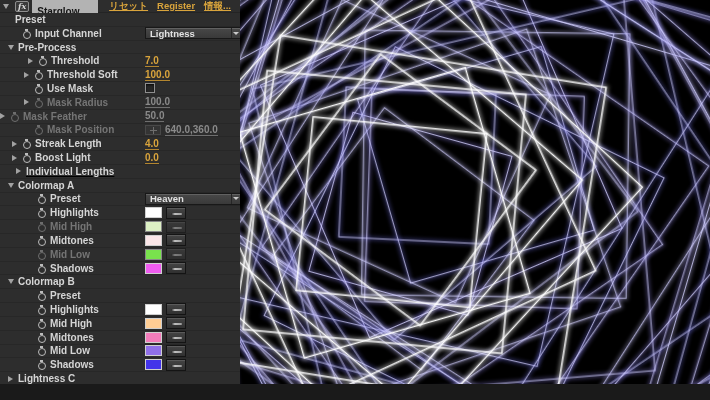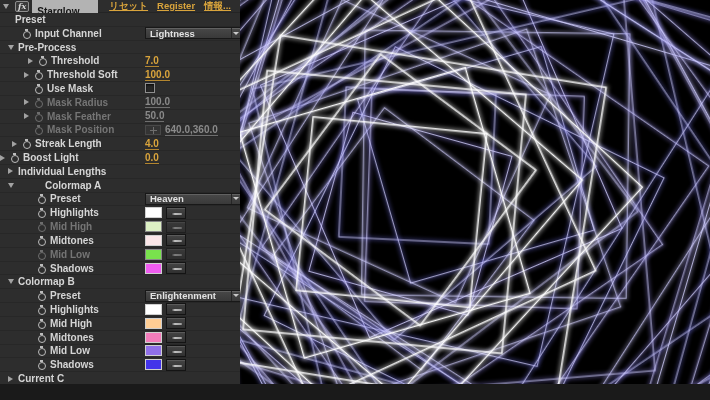--- a/index.html
+++ b/index.html
@@ -137,21 +137,21 @@
           </span>
         </div>
         <div class="row disabled" style="padding-left: 24px; align-items: center;">
           <span class="tri tri-r"></span>
           <span class="sw"></span>
           <span class="lbl">Mask Radius</span>
           <span class="ctl">
             <span class="val dis">100.0</span>
           </span>
         </div>
-        <div class="row disabled" style="padding-left: 24px;">
+        <div class="row disabled" style="">
           <span class="tri tri-r"></span>
           <span class="sw"></span>
           <span class="lbl">Mask Feather</span>
           <span class="ctl">
             <span class="val dis">50.0</span>
           </span>
         </div>
         <div class="row disabled" style="padding-left: 24px;">
           <span class="tri "></span>
           <span class="sw"></span>
@@ -162,33 +162,33 @@
           </span>
         </div>
         <div class="row" style="padding-left: 12px;">
           <span class="tri tri-r"></span>
           <span class="sw"></span>
           <span class="lbl">Streak Length</span>
           <span class="ctl">
             <span class="val">4.0</span>
           </span>
         </div>
-        <div class="row" style="">
+        <div class="row" style="padding-left: 12px;">
           <span class="tri tri-r"></span>
           <span class="sw"></span>
           <span class="lbl">Boost Light</span>
           <span class="ctl">
             <span class="val">0.0</span>
           </span>
         </div>
+        <div class="row" style="padding-left: 16px; text-decoration: underline;">
+          <span class="tri tri-r"></span>
+          <span class="lbl">Individual Lengths</span>
+        </div>
         <div class="row" style="padding-left: 8px;">
-          <span class="tri tri-r"></span>
-          <span class="lbl">Individual Lengths</span>
-        </div>
-        <div class="row" style="padding-left: 8px; gap: 27px;">
           <span class="tri tri-d"></span>
           <span class="lbl">Colormap A</span>
         </div>
         <div class="row" style="padding-left: 37px;">
           <span class="sw"></span>
           <span class="lbl">Preset</span>
           <span class="ctl">
             <span class="dd">
               <span class="dd-label">Heaven</span>
               <span class="dd-arrow"></span>
@@ -235,26 +235,20 @@
             <span class="dropper"></span>
           </span>
         </div>
         <div class="row" style="padding-left: 8px;">
           <span class="tri tri-d"></span>
           <span class="lbl">Colormap B</span>
         </div>
         <div class="row" style="padding-left: 37px;">
           <span class="sw"></span>
           <span class="lbl">Preset</span>
-          <span class="ctl">
-            <span class="dd">
-              <span class="dd-label">Enlightenment</span>
-              <span class="dd-arrow"></span>
-            </span>
-          </span>
         </div>
         <div class="row" style="padding-left: 37px;">
           <span class="sw"></span>
           <span class="lbl">Highlights</span>
           <span class="ctl">
             <span class="swatch" style="background: rgb(255, 255, 255);"></span>
             <span class="dropper"></span>
           </span>
         </div>
         <div class="row" style="padding-left: 37px;">
@@ -284,21 +278,21 @@
         <div class="row" style="padding-left: 37px;">
           <span class="sw"></span>
           <span class="lbl">Shadows</span>
           <span class="ctl">
             <span class="swatch" style="background: rgb(67, 52, 234);"></span>
             <span class="dropper"></span>
           </span>
         </div>
         <div class="row" style="padding-left: 8px;">
           <span class="tri tri-r"></span>
-          <span class="lbl">Current C</span>
+          <span class="lbl">Lightness C</span>
         </div>
       </div>
   </div>
 
   <div id="preview">
     <svg id="preview-svg" width="470" height="400" viewBox="0 0 470 400" xmlns="http://www.w3.org/2000/svg">
       <defs>
         <filter id="blur1" x="-40%" y="-40%" width="180%" height="180%">
           <feGaussianBlur stdDeviation="2.3"></feGaussianBlur>
         </filter>

